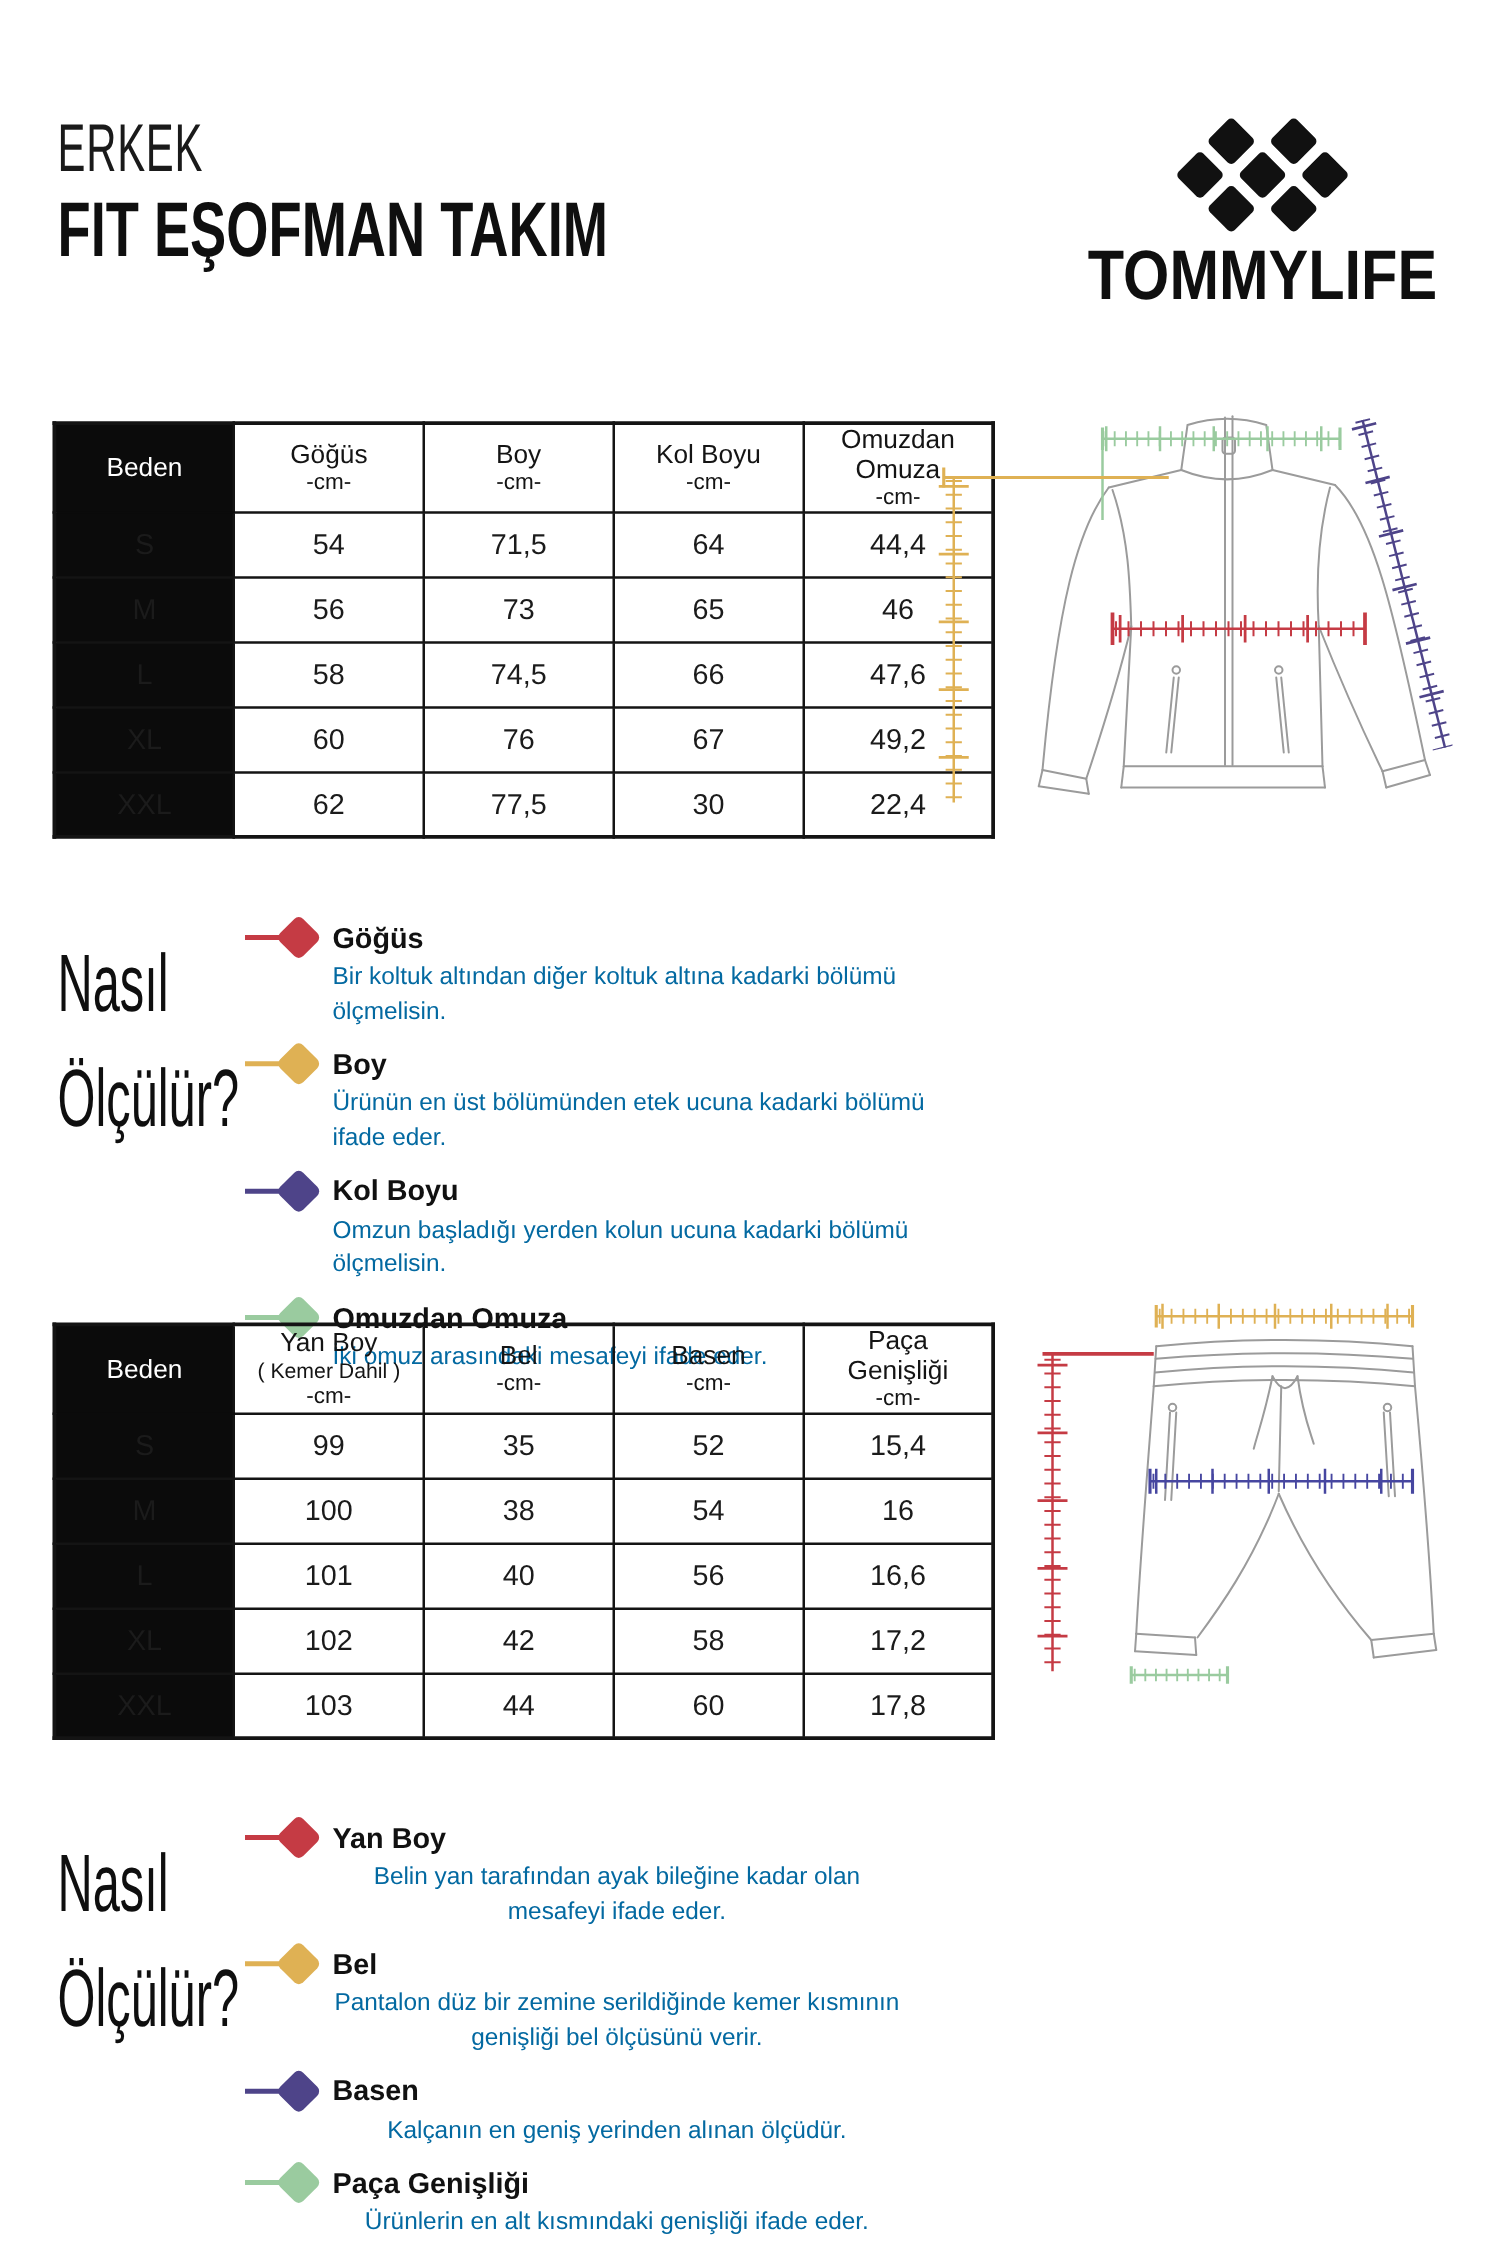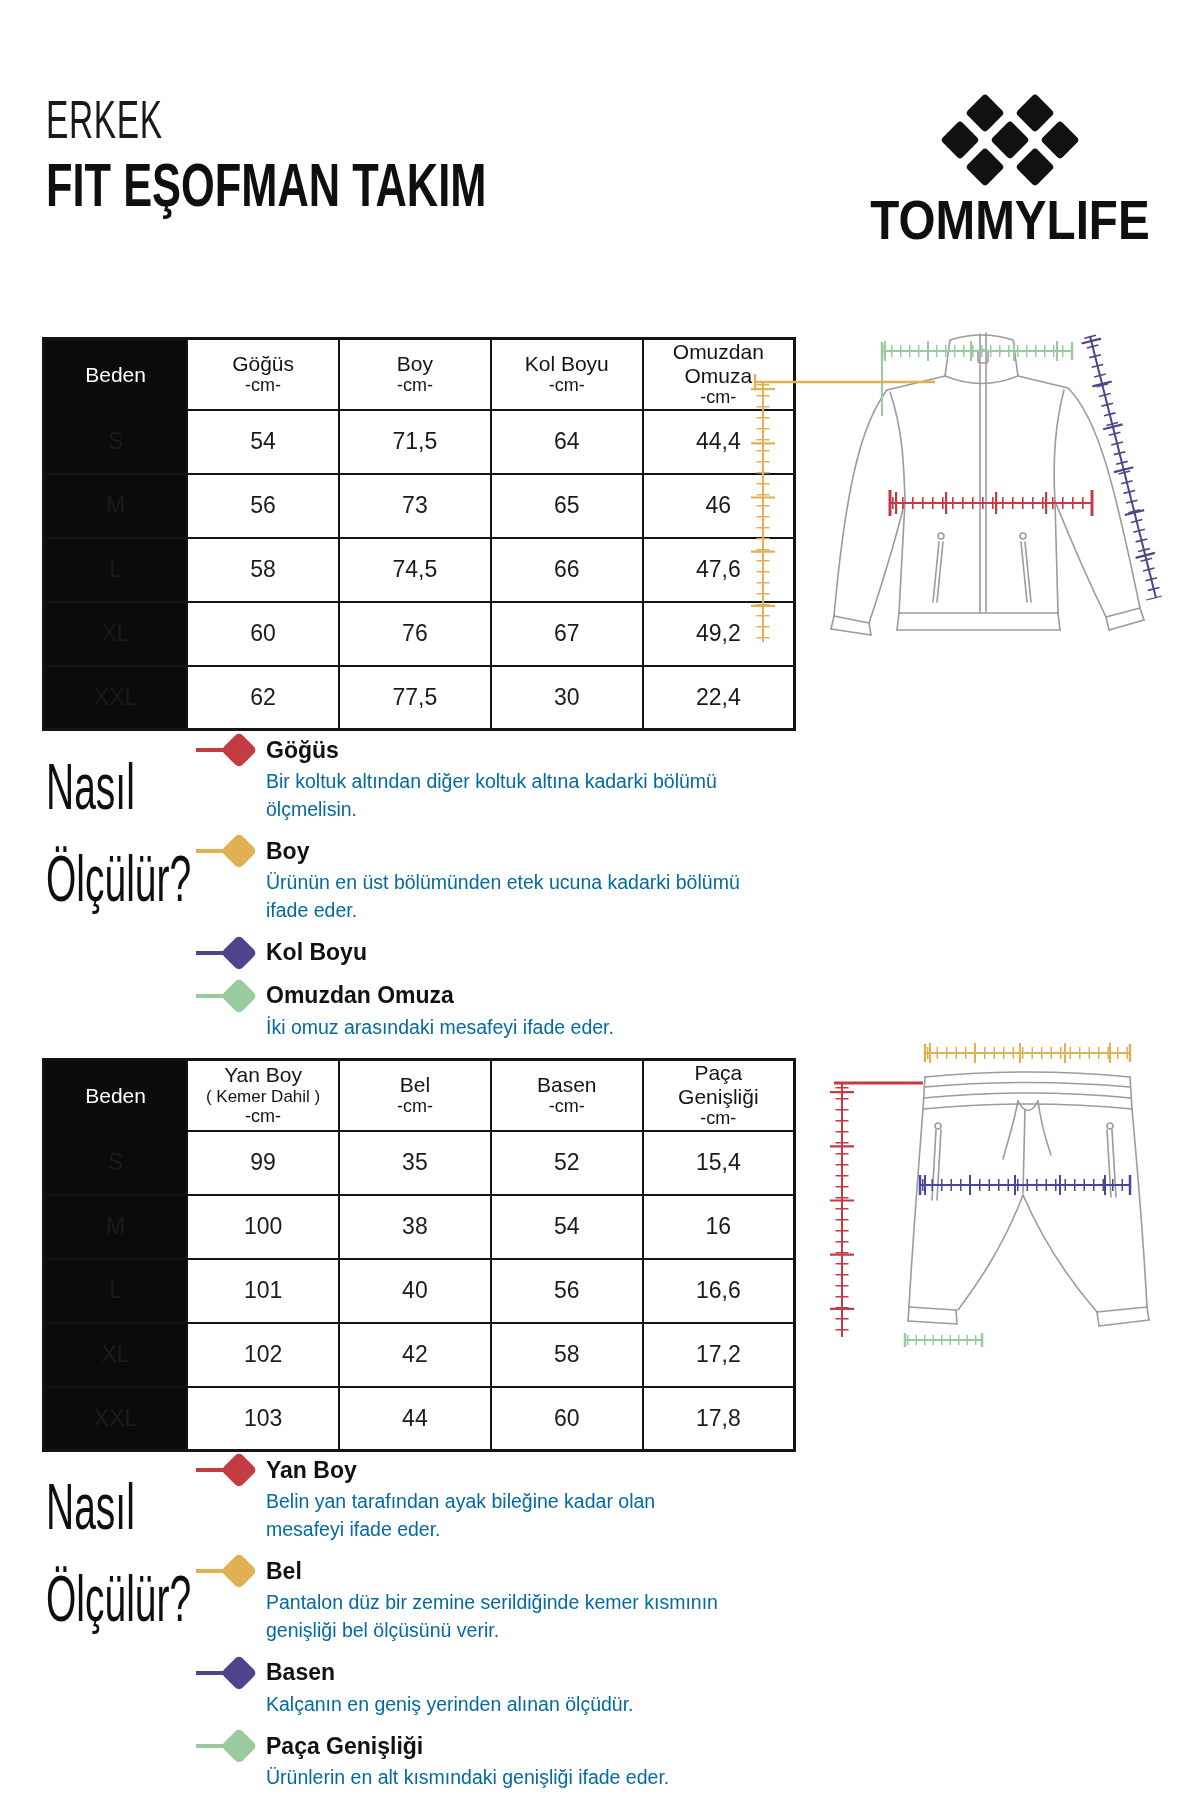--- a/index.html
+++ b/index.html
@@ -18,21 +18,21 @@
   .brand svg{display:block;margin:0 auto;}
   .brand-name{font-size:56px;font-weight:800;letter-spacing:0;color:#0f0f0f;margin-top:0px;
     transform:scaleX(0.85);transform-origin:50% 0;white-space:nowrap;line-height:1.0;}
   
   table.size-table{position:absolute;left:42px;width:754px;border-collapse:collapse;table-layout:fixed;
     border:3px solid #141414;}
   #jacket-table{top:337px;}
   #pants-table{top:1058px;}
   .size-table th,.size-table td{border:2.5px solid #141414;text-align:center;vertical-align:middle;padding:0 3px;}
   .size-table thead th{height:66px;font-weight:400;}
-  .size-table tbody tr{height:64px;}
+  .size-table tbody tr{height:52px;}
   .size-table td{font-size:23px;font-weight:400;color:#1b1b1b;}
   .size-col{width:18%;background:#0b0b0b;color:#ffffff;border-color:#0b0b0b;
     border-right-color:#141414;font-size:23px;font-weight:400;}
   .size-table thead .size-col{border-bottom-color:#0b0b0b;}
   .h-label{display:block;font-size:21px;line-height:1.12;max-width:125px;margin:0 auto;}
   .h-sub{display:block;font-size:17px;line-height:1.12;}
   .h-unit{display:block;font-size:18px;line-height:1.2;}
   
   .howto{position:absolute;left:46px;width:730px;display:flex;}
   #howto1{top:735px;}
@@ -42,21 +42,21 @@
   .howto-heading div{transform:scaleX(0.60);transform-origin:0 50%;white-space:nowrap;}
   .items{flex:1;}
   .item{margin-bottom:13px;}
   .item-head{display:flex;align-items:center;}
   .marker{position:relative;width:58px;height:30px;flex:none;margin-right:12px;}
   .marker .line{position:absolute;left:0;top:13px;width:42px;height:4px;}
   .marker .diamond{position:absolute;right:2px;top:2px;width:26px;height:26px;border-radius:5px;
     transform:rotate(45deg);}
   .item-label{font-size:23px;font-weight:700;color:#111;}
   .item-desc{font-size:19.5px;line-height:1.42;color:#0369a1;max-width:480px;margin:3px 0 0 70px;}
-  #howto2 .item-desc{max-width:455px;}
+  #howto2 .item-desc{max-width:455px;text-align:center;}
   .c-red .line,.c-red .diamond{background:#C53B44;}
   .c-yellow .line,.c-yellow .diamond{background:#DFB154;}
   .c-purple .line,.c-purple .diamond{background:#4E4489;}
   .c-green .line,.c-green .diamond{background:#9ACB9F;}
   
   .diagram{position:absolute;}
   #jacket-diagram{left:712px;top:318px;}
   #pants-diagram{left:760px;top:1035px;}
 </style>
 </head>
@@ -233,20 +233,21 @@
         <div class="item-desc">Ürünün en üst bölümünden etek ucuna kadarki bölümü ifade eder.</div>
       </div>
       <div class="item c-purple">
         <div class="item-head">
           <span class="marker">
               <span class="line"></span>
               <span class="diamond"></span>
             </span>
           <span class="item-label">Kol Boyu</span>
         </div>
+        <div class="item-desc">Omzun başladığı yerden kolun ucuna kadarki bölümü ölçmelisin.</div>
       </div>
       <div class="item c-green">
         <div class="item-head">
           <span class="marker">
               <span class="line"></span>
               <span class="diamond"></span>
             </span>
           <span class="item-label">Omuzdan Omuza</span>
         </div>
         <div class="item-desc">İki omuz arasındaki mesafeyi ifade eder.</div>

